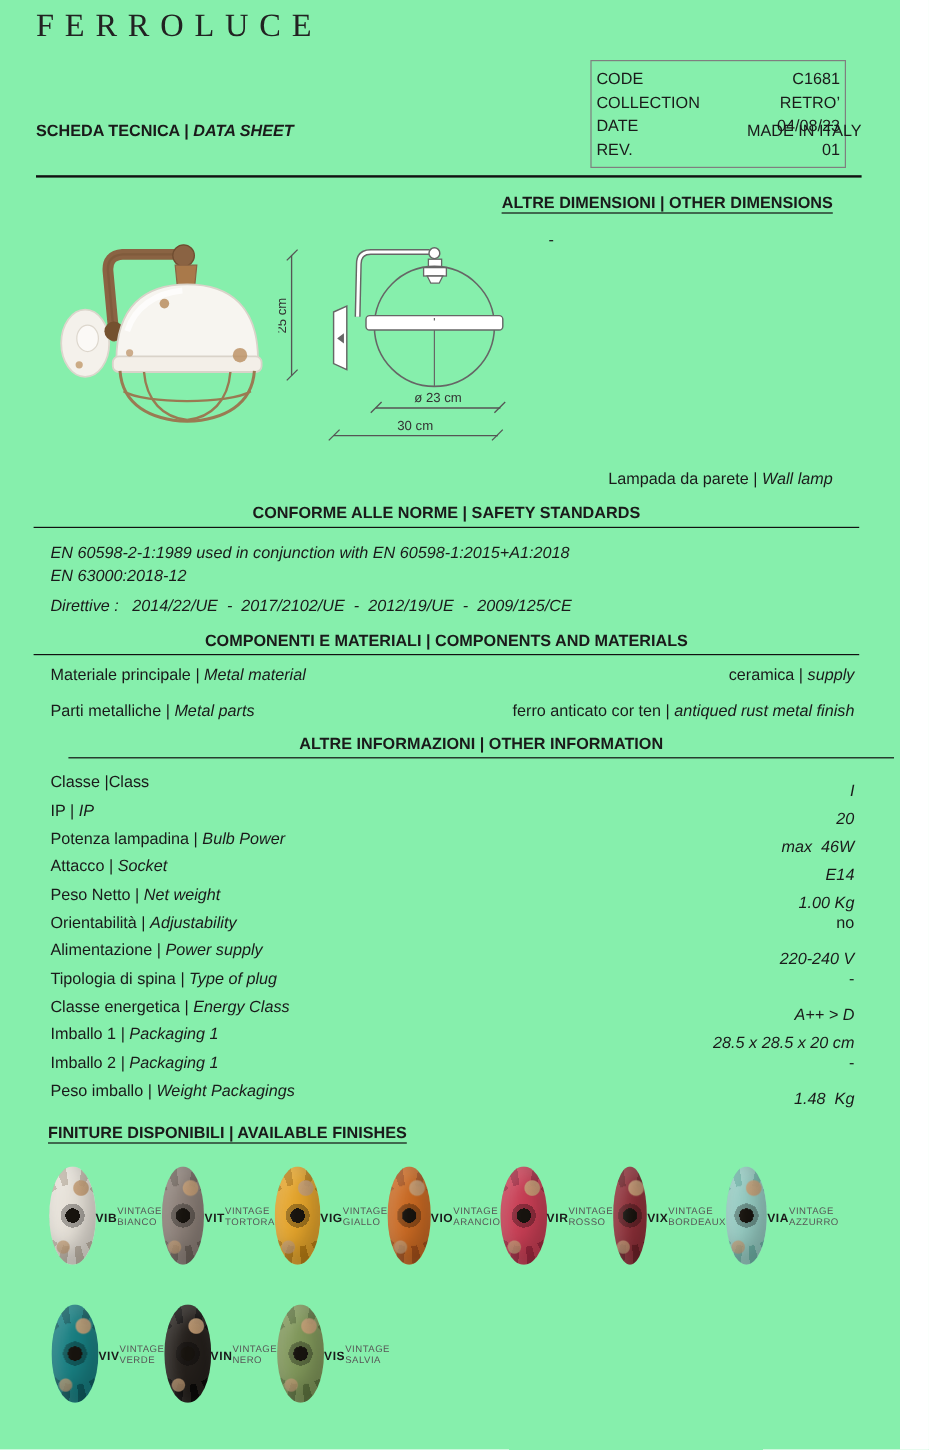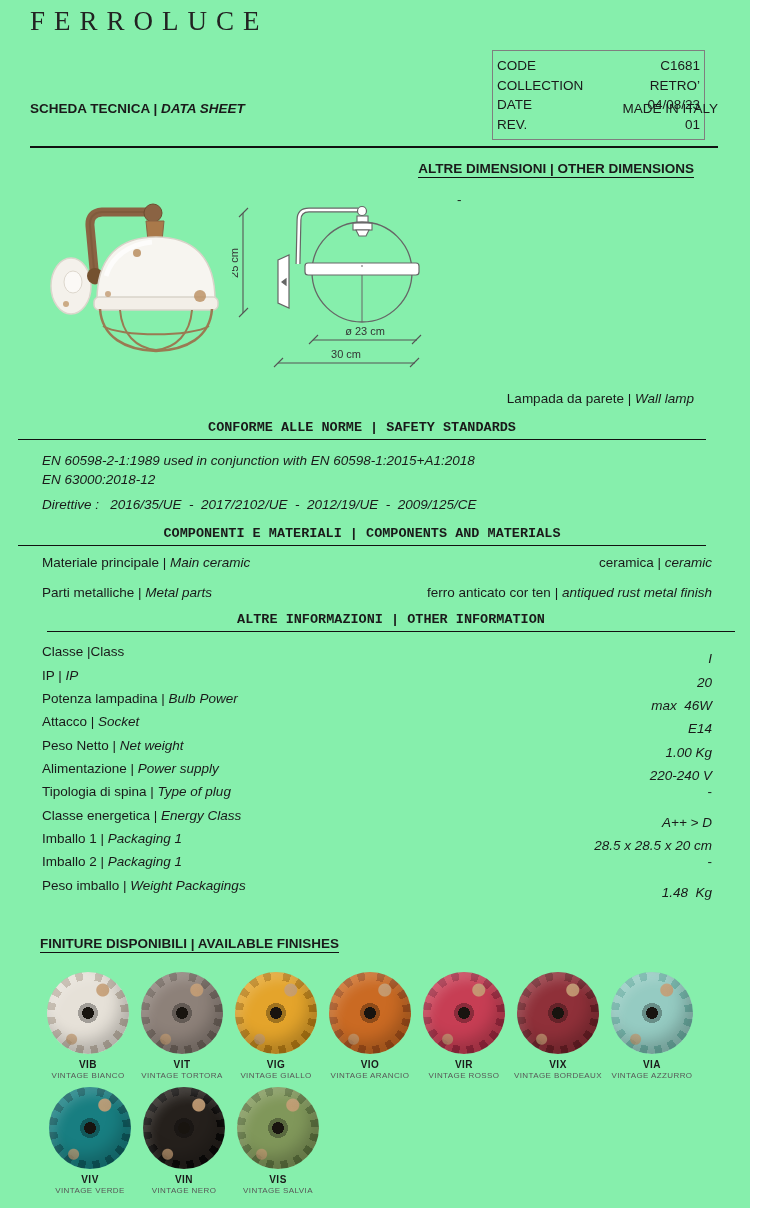--- a/index.html
+++ b/index.html
@@ -15,42 +15,42 @@
   .info-box{top:6px;left:492px;width:213px;box-sizing:border-box;border:1.5px solid #7f7f7f;
             padding:5px 4px;margin-top:44px;}
   .info-box .ib-row{display:flex;justify-content:space-between;line-height:19.5px;}
   .subtitle-row{top:101px;left:30px;width:688px;display:flex;justify-content:space-between;align-items:baseline;}
   .subtitle{font-weight:bold;}
   .made-in{font-weight:normal;}
   .rule-top{top:146px;left:30px;width:688px;height:1.6px;background:#111;}
 
   
   .sec-heading{font-weight:bold;border-bottom:1.8px solid #111;text-align:center;}
-  .sec-full{left:18px;width:688px;padding-bottom:4px;font-family:Liberation Mono, monospace;}
+  .sec-full{left:28px;width:688px;padding-bottom:4px;}
   .dims-heading{top:161px;right:56px;padding-bottom:1px;}
   .fin-heading{top:936px;left:40px;padding-bottom:1px;}
 
   .dash{top:192px;left:457px;}
   .caption{top:391px;right:56px;}
 
   .std-lines{top:452px;left:42px;font-style:italic;line-height:18.5px;}
   .directives{top:497px;left:42px;font-style:italic;}
 
   .rows-block{left:42px;width:670px;}
   .kv-row{display:flex;justify-content:space-between;align-items:center;}
   .mat-rows{top:548px;}
   .mat-rows .kv-row{height:29.5px;}
   .info-rows{top:640px;}
   .info-rows .kv-row{height:23.35px;}
 
   
   .fin-row{display:flex;}
   .fin-row1{top:972px;left:41px;}
   .fin-row2{top:1087px;left:43px;}
-  .fin-item{width:94px;display:flex;flex-direction:column;align-items:center;}
+  .fin-item{width:94px;display:flex;flex-direction:row;align-items:center;}
   .swatch{width:82px;height:82px;border-radius:50%;
     background:
       radial-gradient(circle at 50% 50%, #18140f 0 6px, rgba(0,0,0,0.30) 6px 10px, transparent 10px),
       radial-gradient(circle at 68% 22%, rgba(197,158,117,0.9) 0 6px, transparent 7px),
       radial-gradient(circle at 30% 82%, rgba(197,158,117,0.75) 0 5px, transparent 6px),
       radial-gradient(circle at 50% 50%, var(--c) 0 57%, transparent 57%),
       repeating-conic-gradient(var(--c) 0deg 11deg, var(--d) 11deg 22deg);
     box-shadow:inset -8px -12px 16px rgba(0,0,0,0.22), inset 6px 8px 12px rgba(255,255,255,0.18);}
   .fin-code{margin-top:5px;font-weight:bold;font-size:10px;letter-spacing:0.5px;}
   .fin-name{margin-top:1px;font-size:8px;color:#575757;letter-spacing:0.4px;}
@@ -165,30 +165,30 @@
     <span>Lampada da parete</span><span class="pre"> | </span><span class="italic">Wall lamp</span>
   </div>
 
   <div class="abs sec-heading sec-full" style="top:420px;">
     <span>CONFORME ALLE NORME</span><span class="pre"> | </span><span>SAFETY STANDARDS</span>
   </div>
   <div class="abs std-lines">
     <div>EN 60598-2-1:1989 used in conjunction with EN 60598-1:2015+A1:2018</div>
     <div>EN 63000:2018-12</div>
   </div>
-  <div class="abs directives pre">Direttive :   2016/35/UE  -  2017/2102/UE  -  2012/19/UE  -  2009/125/CE</div>
+  <div class="abs directives pre">Direttive :   2014/22/UE  -  2017/2102/UE  -  2012/19/UE  -  2009/125/CE</div>
 
   <div class="abs sec-heading sec-full" style="top:526px;">
     <span>COMPONENTI E MATERIALI</span><span class="pre"> | </span><span>COMPONENTS AND MATERIALS</span>
   </div>
   <div class="abs rows-block mat-rows">
 
       <div class="kv-row">
-        <span><span>Materiale principale</span><span class="pre"> | </span><span class="italic">Main ceramic</span></span>
-        <span><span>ceramica</span><span class="pre"> | </span><span class="italic">ceramic</span></span>
+        <span><span>Materiale principale</span><span class="pre"> | </span><span class="italic">Metal material</span></span>
+        <span><span>ceramica</span><span class="pre"> | </span><span class="italic">supply</span></span>
       </div>
 
       <div class="kv-row">
         <span><span>Parti  metalliche</span><span class="pre"> | </span><span class="italic">Metal parts</span></span>
         <span><span>ferro anticato cor ten</span><span class="pre"> | </span><span class="italic">antiqued rust metal finish</span></span>
       </div>
     </div>
 
   <div class="abs sec-heading sec-full" style="top:612px;margin-left:29px;">
     <span>ALTRE INFORMAZIONI</span><span class="pre"> | </span><span>OTHER INFORMATION</span>
@@ -213,20 +213,24 @@
       <div class="kv-row">
         <span><span>Attacco</span><span class="pre"> | </span><span class="italic">Socket</span></span>
         <span class="pre italic">E14</span>
       </div>
 
       <div class="kv-row">
         <span><span>Peso Netto</span><span class="pre"> | </span><span class="italic">Net weight</span></span>
         <span class="pre italic">1.00 Kg</span>
       </div>
 
+      <div class="kv-row">
+        <span><span>Orientabilità</span><span class="pre"> | </span><span class="italic">Adjustability</span></span>
+        <span class="pre">no</span>
+      </div>
 
       <div class="kv-row">
         <span><span>Alimentazione</span><span class="pre"> | </span><span class="italic">Power supply</span></span>
         <span class="pre italic">220-240 V</span>
       </div>
 
       <div class="kv-row">
         <span><span>Tipologia di spina</span><span class="pre"> | </span><span class="italic">Type of plug</span></span>
         <span class="pre">-</span>
       </div>

